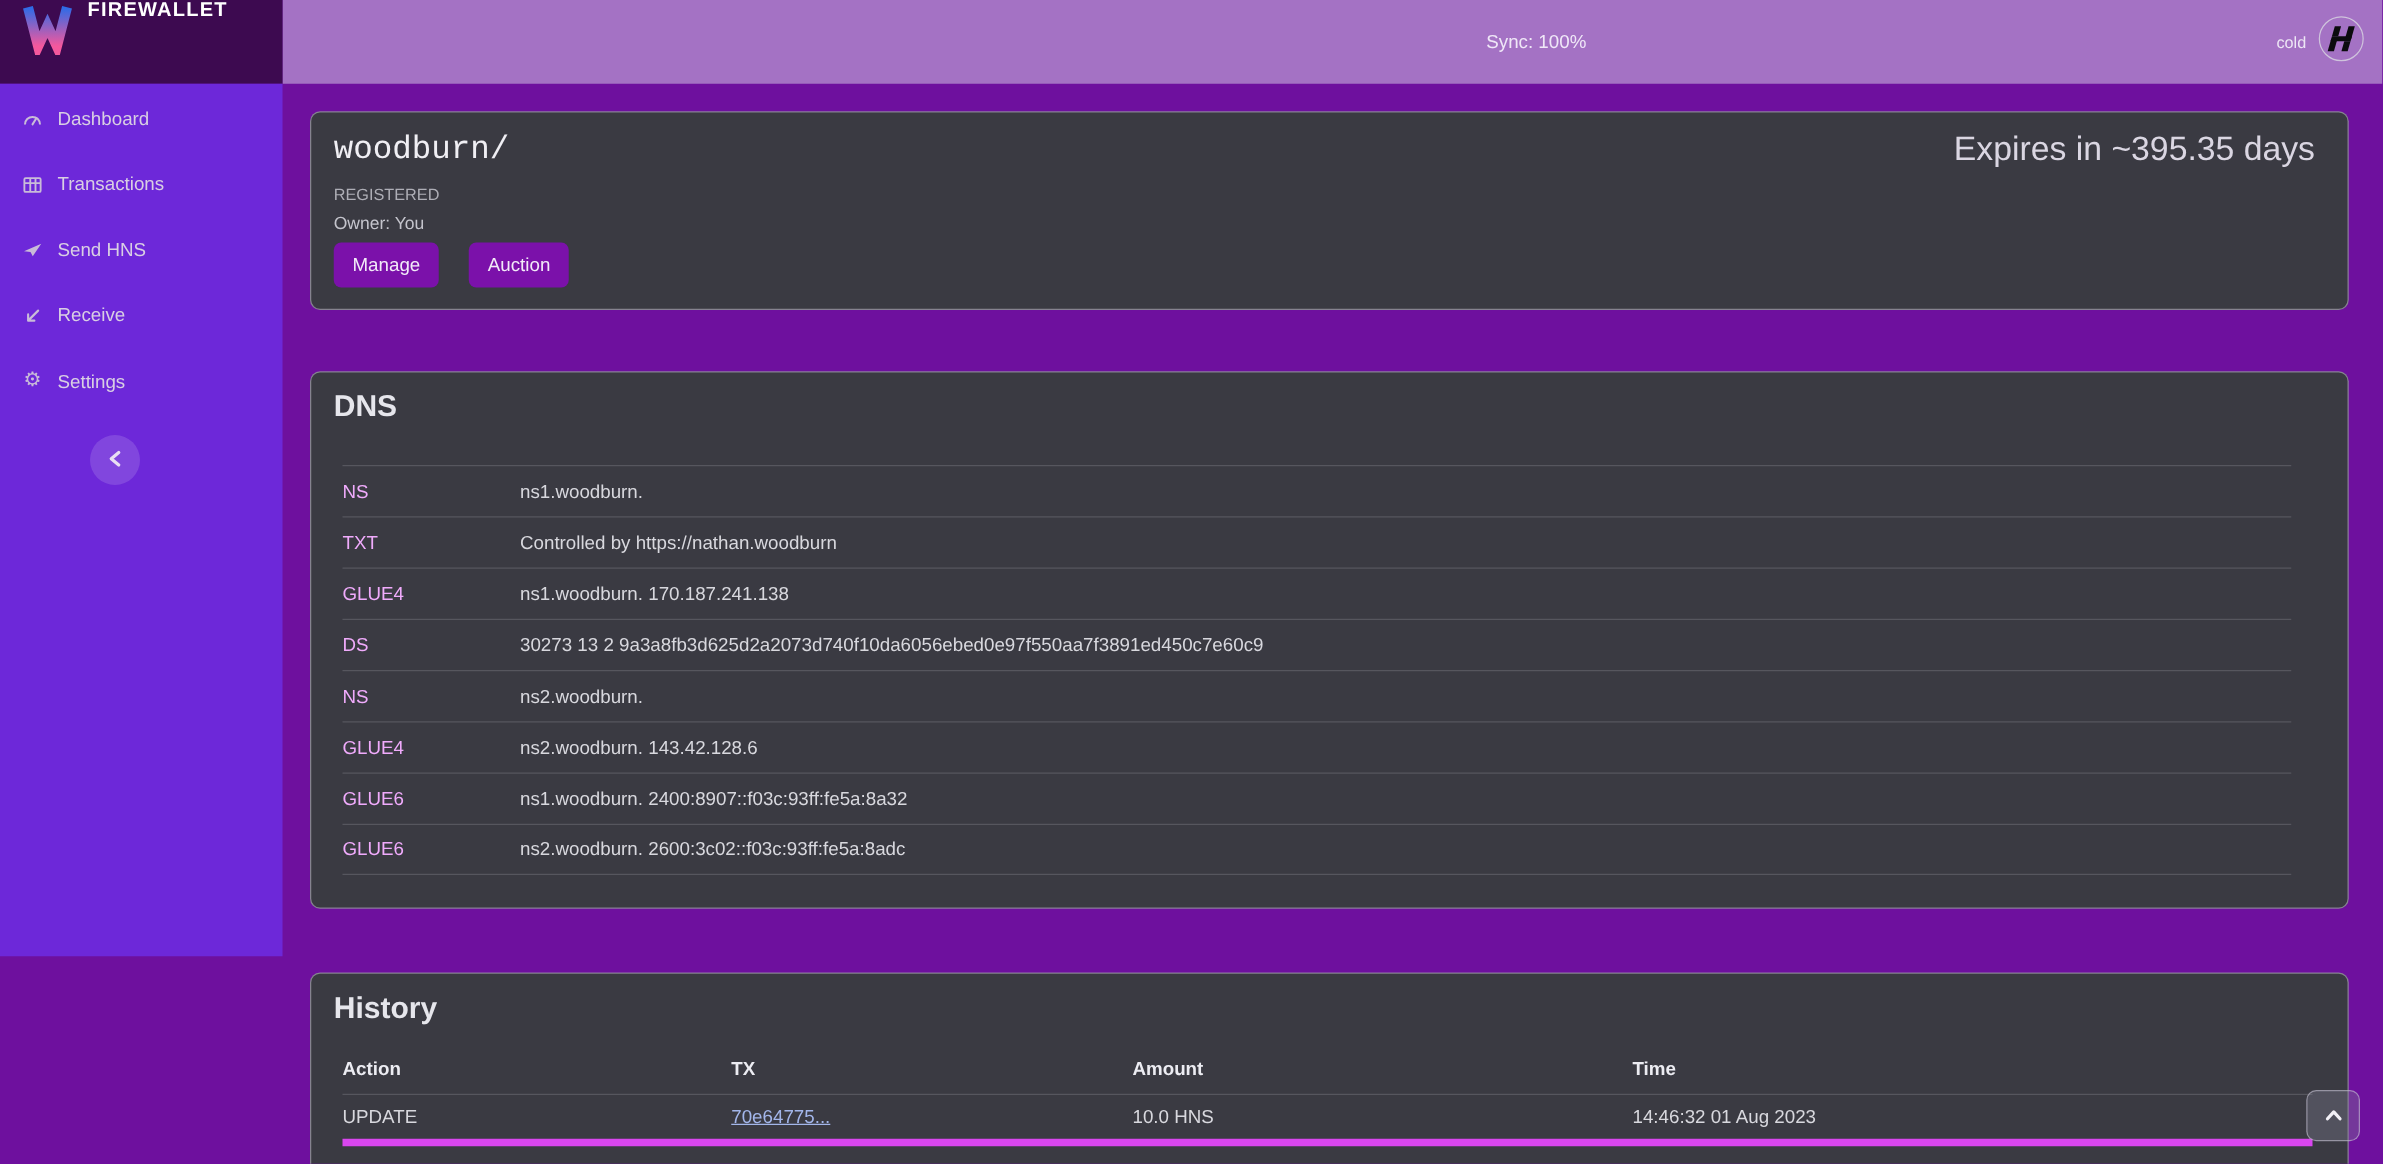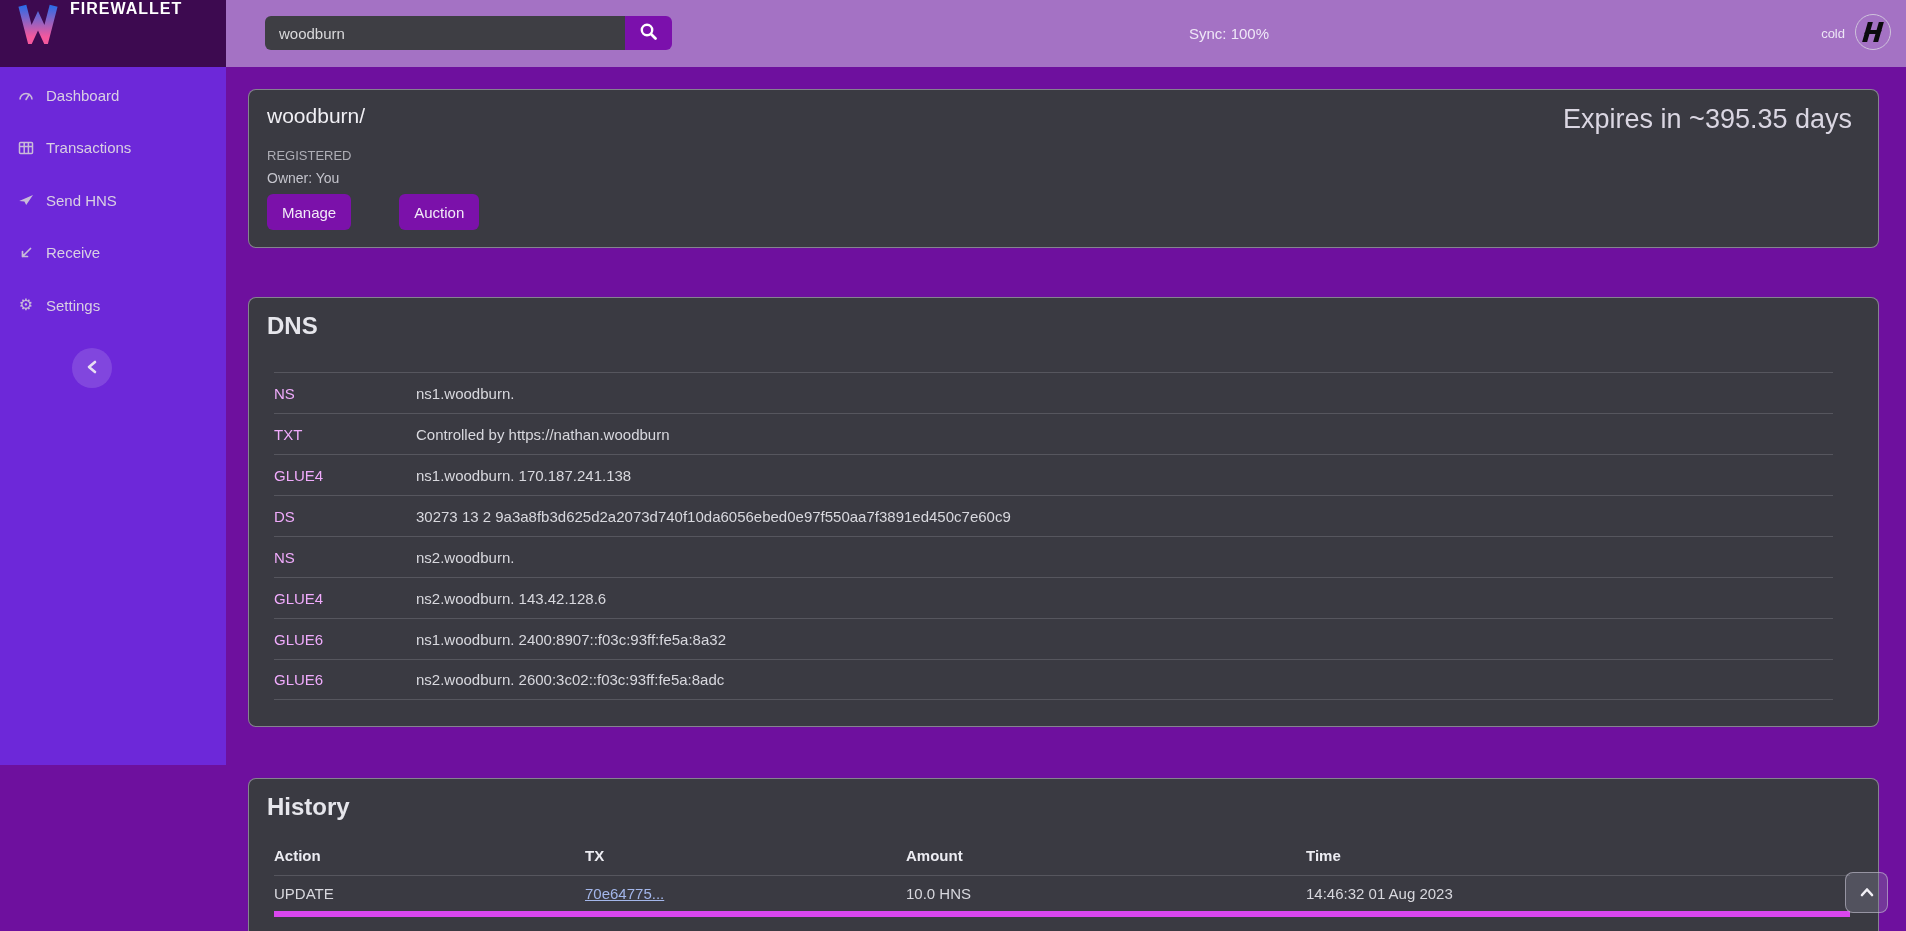--- a/index.html
+++ b/index.html
@@ -35,24 +35,24 @@
                   background:rgba(255,255,255,0.14); border:none; display:flex; align-items:center;
                   justify-content:center; cursor:pointer; }
 
   
   .card { position:absolute; left:248px; width:1631px; background:#3A3A42;
           border:1px solid rgba(195,192,208,0.55); border-radius:8px; }
   .card-domain { top:89px; height:159px; }
   .card-dns    { top:297px; height:430px; }
   .card-history{ top:778px; height:210px; }
 
-  .domain-name { position:absolute; left:18px; top:14px; color:#F0EFF4; font-size:21px; font-weight:normal; }
+  .domain-name { position:absolute; left:18px; top:14px; color:#F0EFF4; font-size:26px; font-weight:normal;font-family:Liberation Mono, monospace; }
   .domain-status { position:absolute; left:18px; top:58px; color:#AEAEB6; font-size:13px; }
   .domain-owner { position:absolute; left:18px; top:80px; color:#C4C4CC; font-size:14px; }
-  .domain-buttons { position:absolute; left:18px; top:104px; display:flex; gap:48px; }
+  .domain-buttons { position:absolute; left:18px; top:104px; display:flex; gap:24px; }
   .btn { background:#7B11AA; color:#F2EAF8; border:none; border-radius:6px; height:36px;
          padding:0 15px; font-size:15px; font-family:"Liberation Sans", sans-serif; cursor:pointer; }
   .domain-expiry { position:absolute; right:26px; top:14px; color:#DAD6E2; font-size:27px; }
 
   .card-title { position:absolute; left:18px; top:14px; color:#E6E6EC; font-size:24px; }
 
   
   .dns-table { position:absolute; left:0; top:74px; width:100%; }
   .dns-row { height:41px; display:flex; align-items:center; border-top:1px solid #56565E;
              margin:0 45px 0 25px; }
@@ -88,31 +88,20 @@
               <stop offset="1" stop-color="#F4589D"></stop>
           </linearGradient>
         </defs>
         <path d="M7 4 L20 54 L32 28 L44 54 L57 4" fill="none" stroke="url(#lg)" stroke-width="13"></path>
       </svg>
     </span>
     <span class="brand-name">FIREWALLET</span>
   </div>
 
   <div class="topbar">
-    <div class="searchbar">
-      <input class="search-input" type="text" value="woodburn" style="">
-      <button class="search-btn">
-        <span>
-          <svg width="19" height="19" viewBox="0 0 19 19">
-            <circle cx="8" cy="8" r="5.2" fill="none" stroke="#FFFFFF" stroke-width="2.4"></circle>
-            <line x1="12" y1="12" x2="16.5" y2="16.5" stroke="#FFFFFF" stroke-width="2.8" stroke-linecap="round"></line>
-          </svg>
-        </span>
-      </button>
-    </div>
     <div class="sync-label">Sync: 100%</div>
     <div class="wallet-area">
       <span class="wallet-mode">cold</span>
       <span>
         <svg width="38" height="38" viewBox="0 0 38 38">
           <circle cx="19" cy="19" r="17.5" fill="none" stroke="#CFC3DC" stroke-width="1"></circle>
           <g transform="translate(19,19) skewX(-16)" fill="#0B0B0E">
             <rect x="-8" y="-10" width="5" height="8"></rect>
             <rect x="-8" y="0" width="5" height="10"></rect>
             <rect x="3" y="-10" width="5" height="10"></rect>

